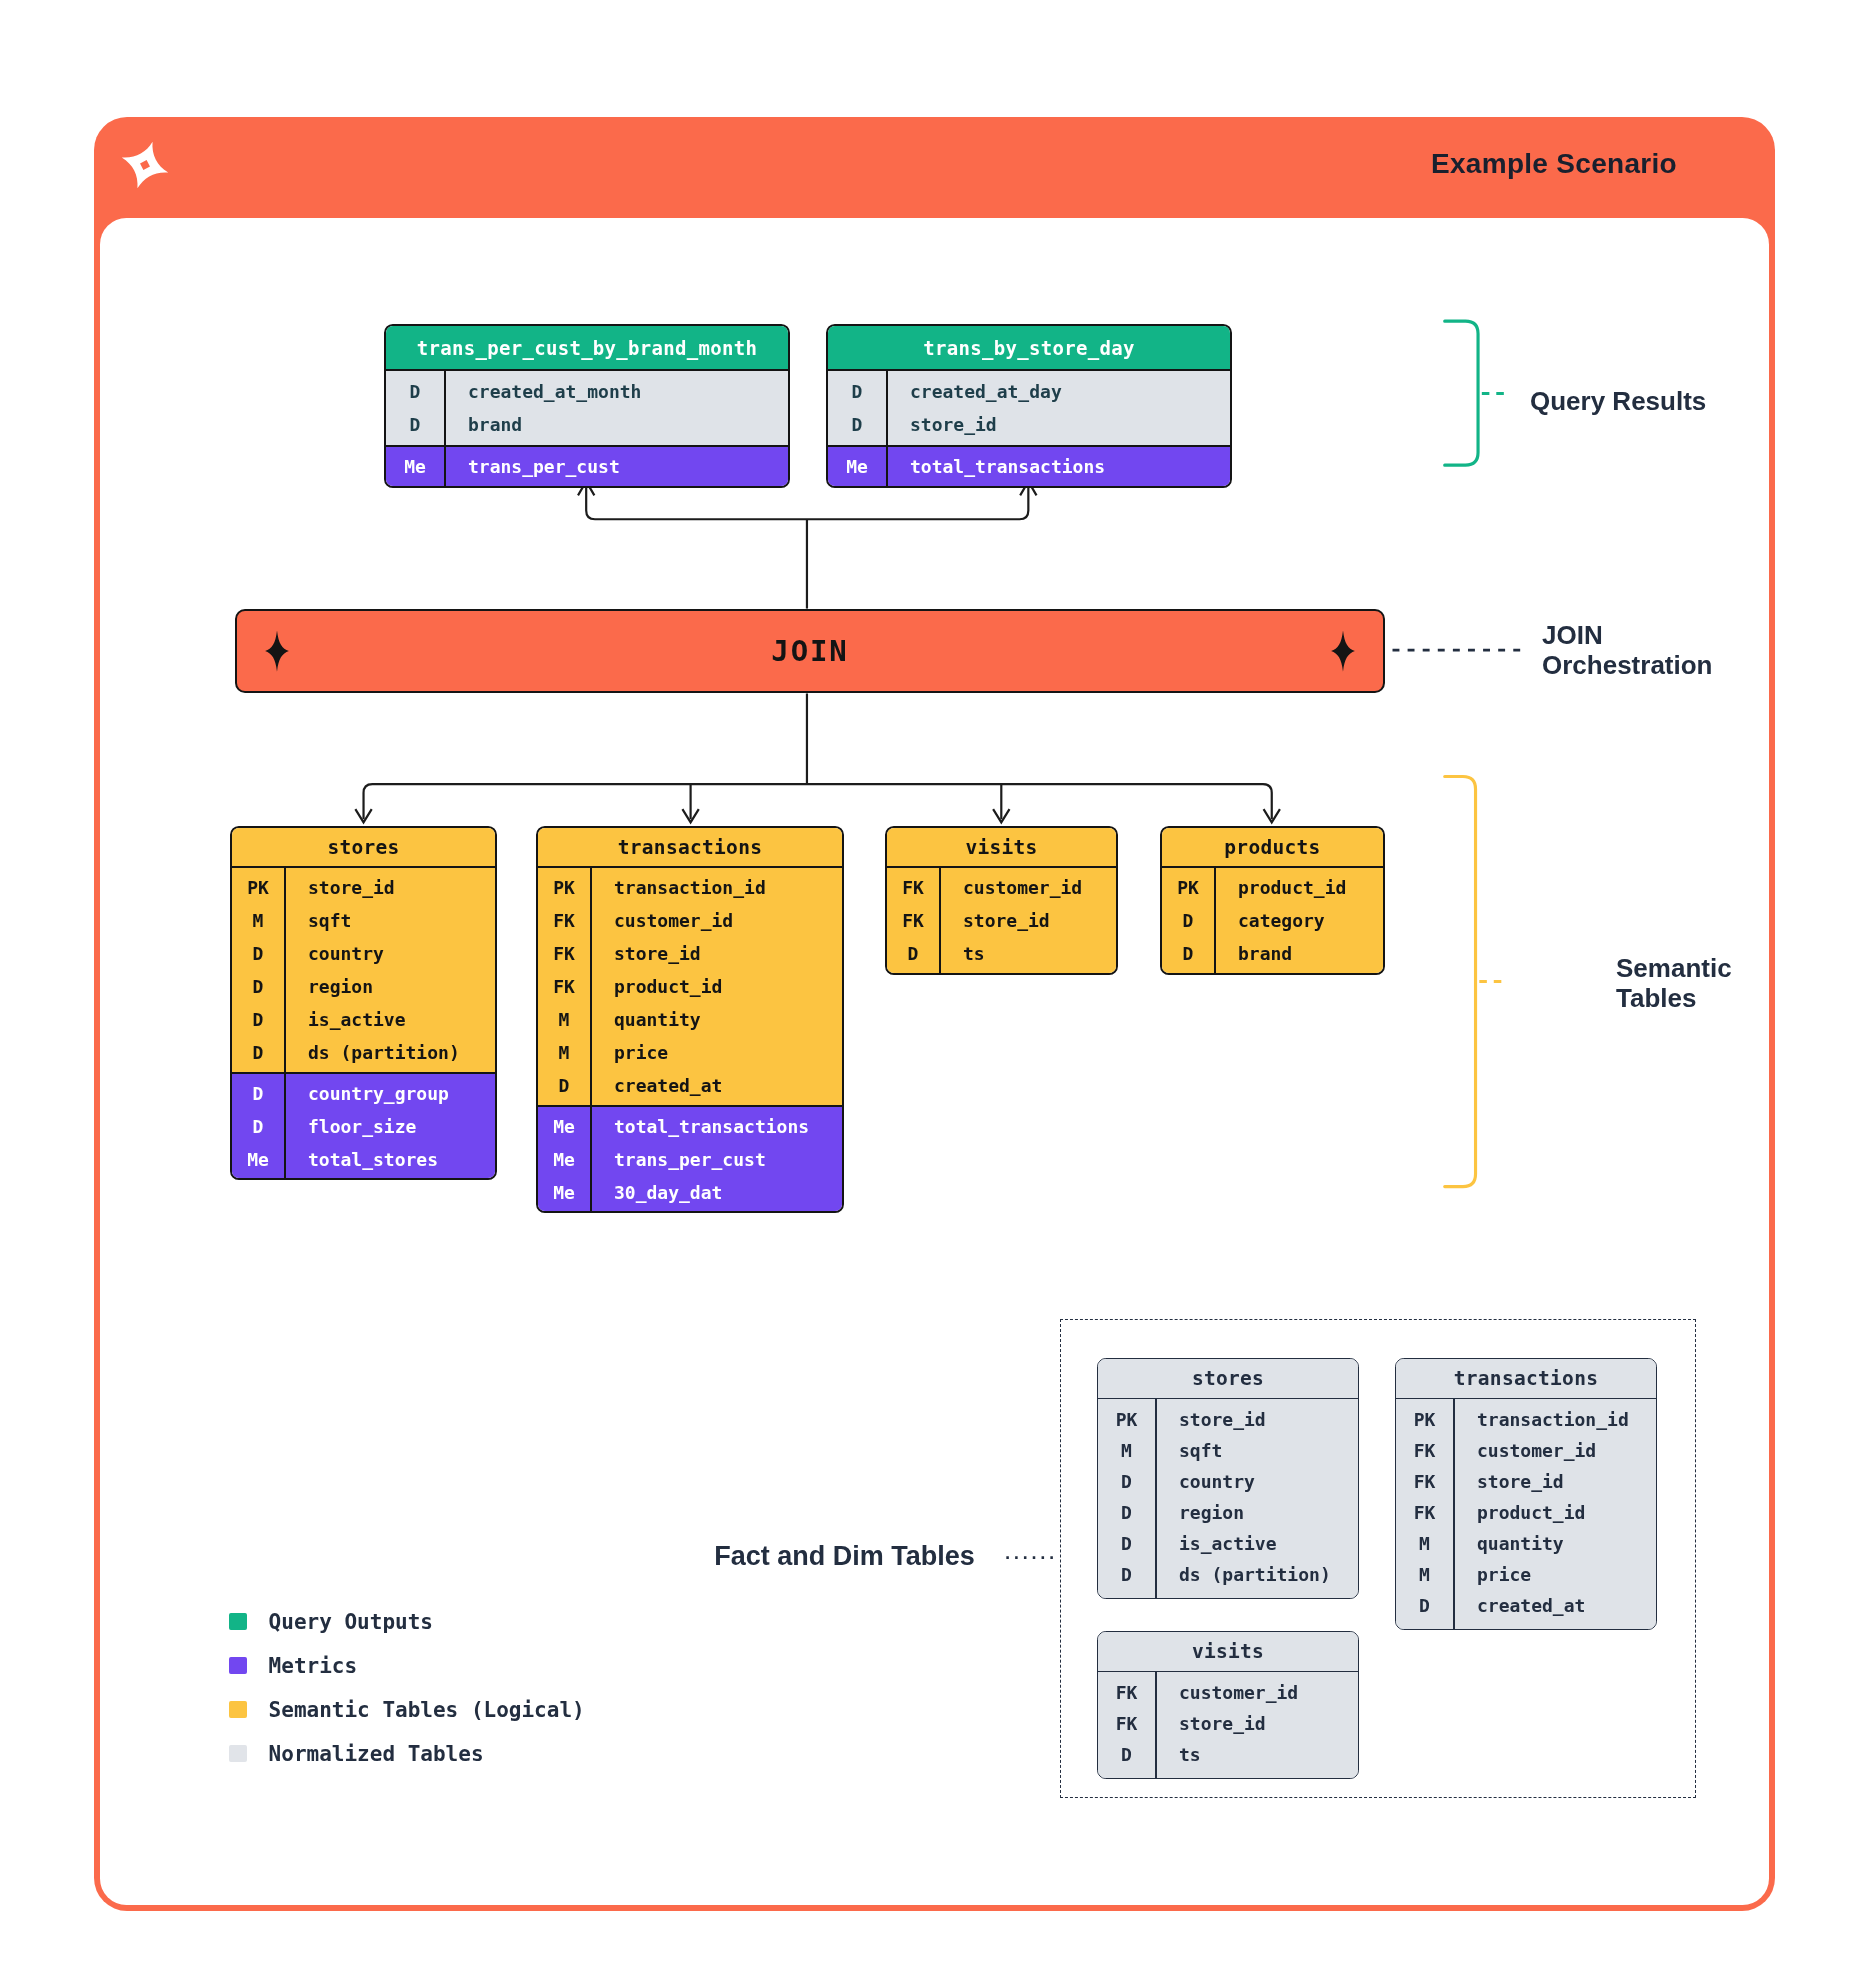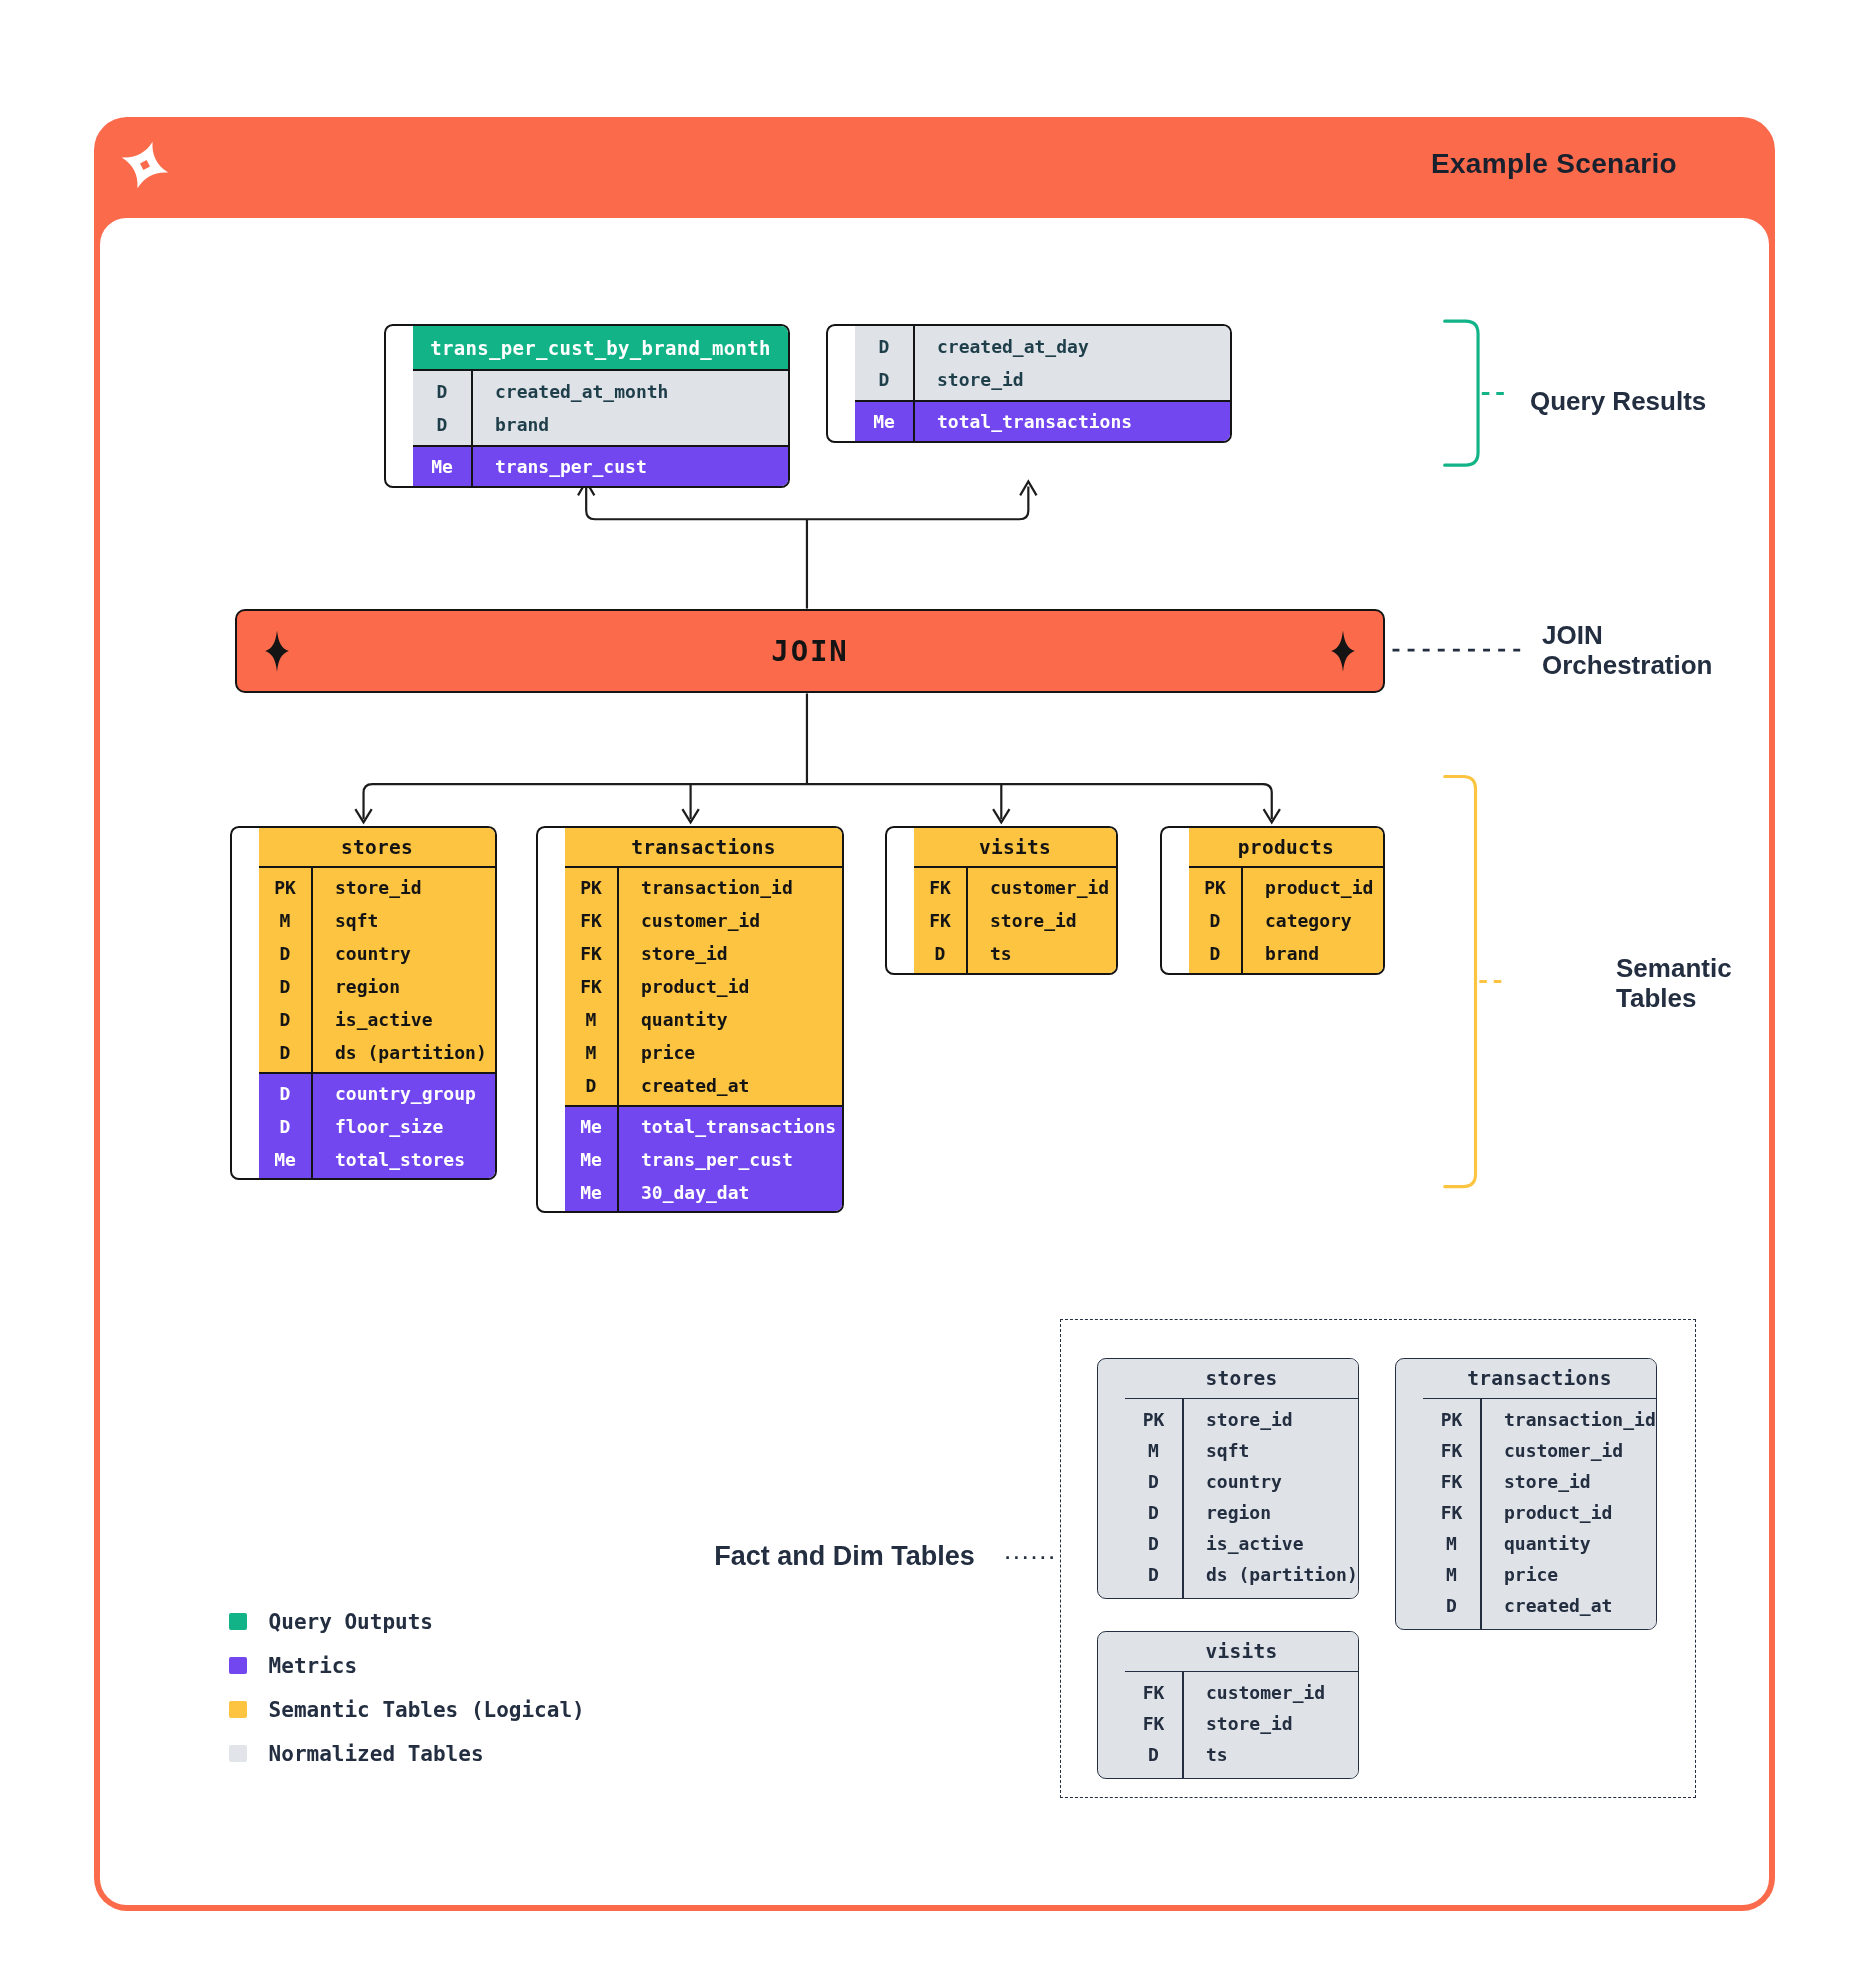--- a/index.html
+++ b/index.html
@@ -8,21 +8,21 @@
   
   .card{position:absolute;left:94px;top:94px;width:1681px;height:1794px;
         background:#FB6A4B;border-radius:33px;}
   .card-inner{position:absolute;left:6.3px;right:6.3px;top:101px;bottom:6.3px;
         background:#ffffff;border-radius:26.4px;}
   .brand-logo{position:absolute;left:119px;top:116px;width:52px;height:52px;}
   .card-title{position:absolute;top:125px;right:143px;font-family:"Liberation Sans",sans-serif;
         font-weight:bold;font-size:28px;color:#19202E;letter-spacing:0.3px;}
   
   .tbl{position:absolute;border:2.5px solid #141414;border-radius:8.8px;overflow:hidden;
-       background:#fff;box-sizing:border-box;padding-left:27px;}
+       background:#fff;box-sizing:border-box;}
   .tbl .hd{display:flex;align-items:center;justify-content:center;font-weight:bold;
        font-size:19.5px;letter-spacing:0.3px;border-bottom:2.5px solid #141414;box-sizing:border-box;}
   .tbl .body{position:relative;}
   .tbl .body::before{content:"";position:absolute;left:var(--tc);top:0;bottom:0;width:1.9px;
        background:#141414;z-index:3;}
   .row{display:flex;align-items:center;font-weight:bold;font-size:18px;}
   .row .t{width:var(--tc);flex:none;text-align:center;}
   .row .n{padding-left:24px;white-space:nowrap;}
   .sec-metric{border-top:2.5px solid #141414;}
   
@@ -126,20 +126,21 @@
         </div>
         <div class="sec sec-metric">
           <div class="row">
             <div class="t">Me</div>
             <div class="n">trans_per_cust</div>
           </div>
         </div>
       </div>
   </div>
   <div class="tbl tbl-green" style="left:826px;top:301px;width:406px;--tc:58px">
+    <div class="hd">trans_by_store_day</div>
     <div class="body">
         <div class="sec sec-dim">
           <div class="row">
             <div class="t">D</div>
             <div class="n">created_at_day</div>
           </div>
           <div class="row">
             <div class="t">D</div>
             <div class="n">store_id</div>
           </div>

